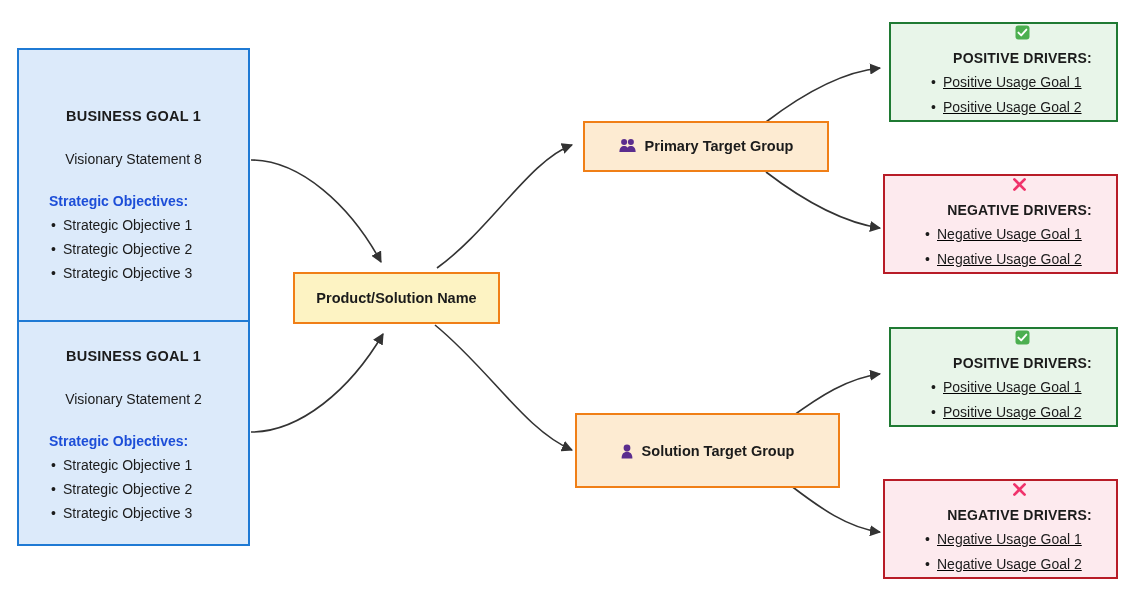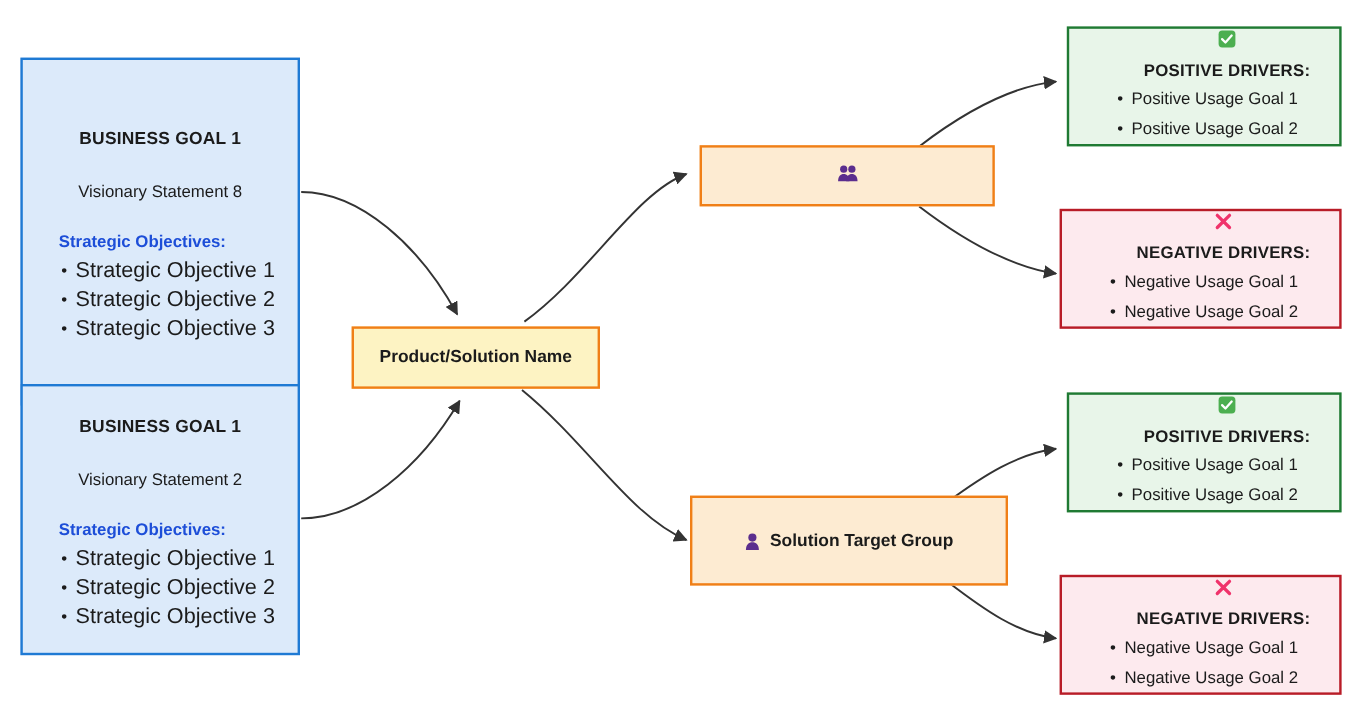--- a/index.html
+++ b/index.html
@@ -65,21 +65,21 @@
     font-weight: bold;
     color: #1d4ed8;
     margin: 26px 16px 0 30px;
   }
   .goal-list {
     list-style: none;
     margin: 4px 0 0 0;
     padding: 0 0 0 32px;
   }
   .goal-list li {
-    font-size: 18px;
+    font-size: 14px;
     color: #1b1b1b;
     line-height: 24px;
     position: relative;
     padding-left: 12px;
   }
   .goal-list li::before {
     content: "\2022";
     position: absolute;
     left: 0;
     top: 0;
@@ -147,20 +147,21 @@
     font-size: 14px;
     font-weight: bold;
     color: #1b1b1b;
     letter-spacing: 0.2px;
     flex-direction: column;
   }
   .driver-list {
     list-style: none;
     margin: 4px 0 0 0;
     padding: 0 0 0 40px;
+    text-decoration: underline;
   }
   .driver-list li {
     font-size: 14px;
     color: #1b1b1b;
     line-height: 25px;
     position: relative;
     padding-left: 12px;
   }
   .driver-list li::before {
     content: "\2022";
@@ -233,20 +234,21 @@
   <div class="node node-target" style="left:583px; top:121px; width:246px; height:51px;">
     <div class="target-inner">
       <span class="glyph-users">
         <svg width="17" height="15" viewBox="0 0 17 15">
           <circle cx="5.1" cy="4.0" r="3.0" fill="#5b2d8e"></circle>
           <circle cx="11.9" cy="4.0" r="3.0" fill="#5b2d8e"></circle>
           <path d="M 0.4 14 C 0.4 9.9 2.5 8.0 5.1 8.0 C 7.7 8.0 9.8 9.9 9.8 14 Z" fill="#5b2d8e"></path>
           <path d="M 7.2 14 C 7.2 9.9 9.3 8.0 11.9 8.0 C 14.5 8.0 16.6 9.9 16.6 14 Z" fill="#5b2d8e"></path>
         </svg>
       </span>
+      <span class="target-label">Primary Target Group</span>
     </div>
   </div>
 
   <div class="node node-target" style="left:575px; top:413px; width:265px; height:75px;">
     <div class="target-inner" style="align-items:flex-start; padding-top:2px;">
       <span class="glyph-user" style="margin-top:5px;">
         <svg width="12" height="15" viewBox="0 0 12 15">
           <circle cx="6" cy="4.0" r="3.4" fill="#5b2d8e"></circle>
           <path d="M 0.6 14.4 C 0.6 9.8 2.9 7.8 6 7.8 C 9.1 7.8 11.4 9.8 11.4 14.4 Z" fill="#5b2d8e"></path>
         </svg>

